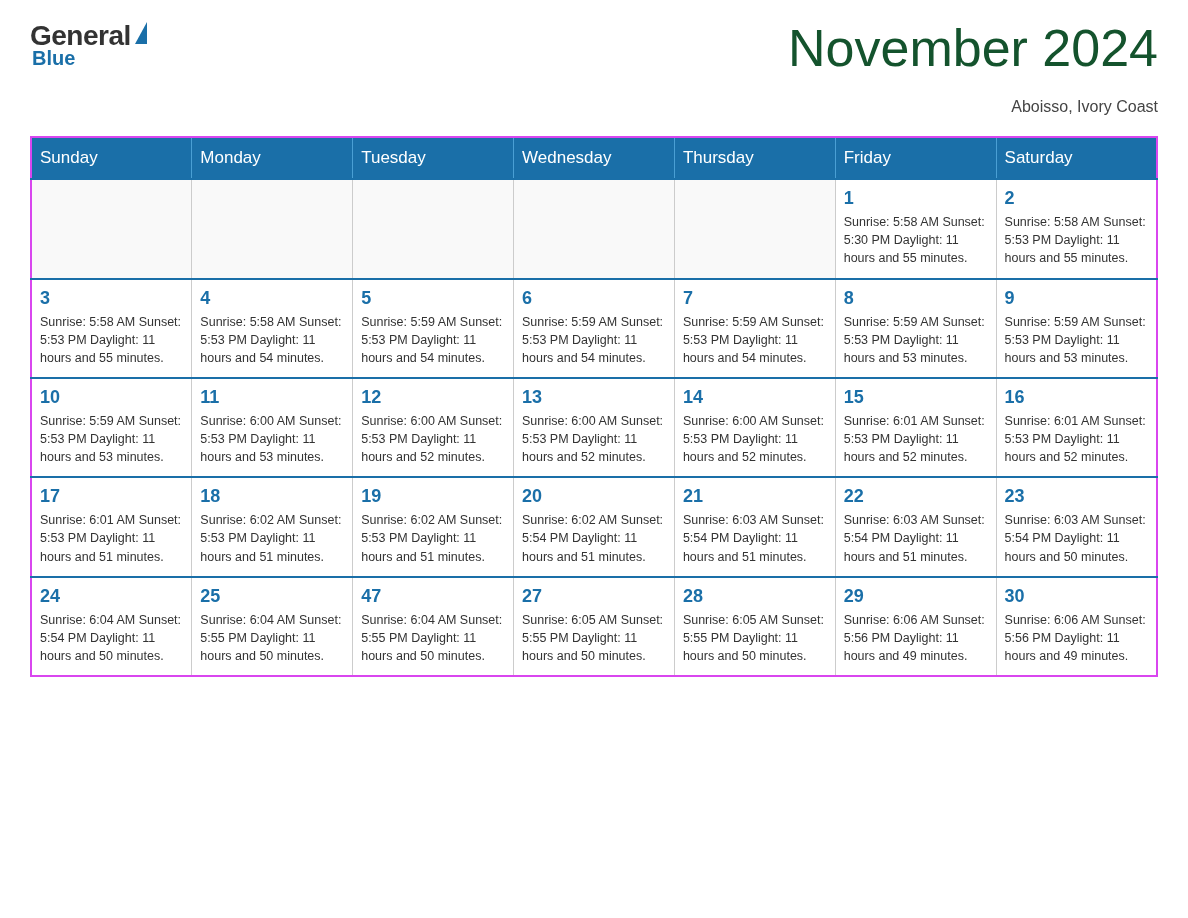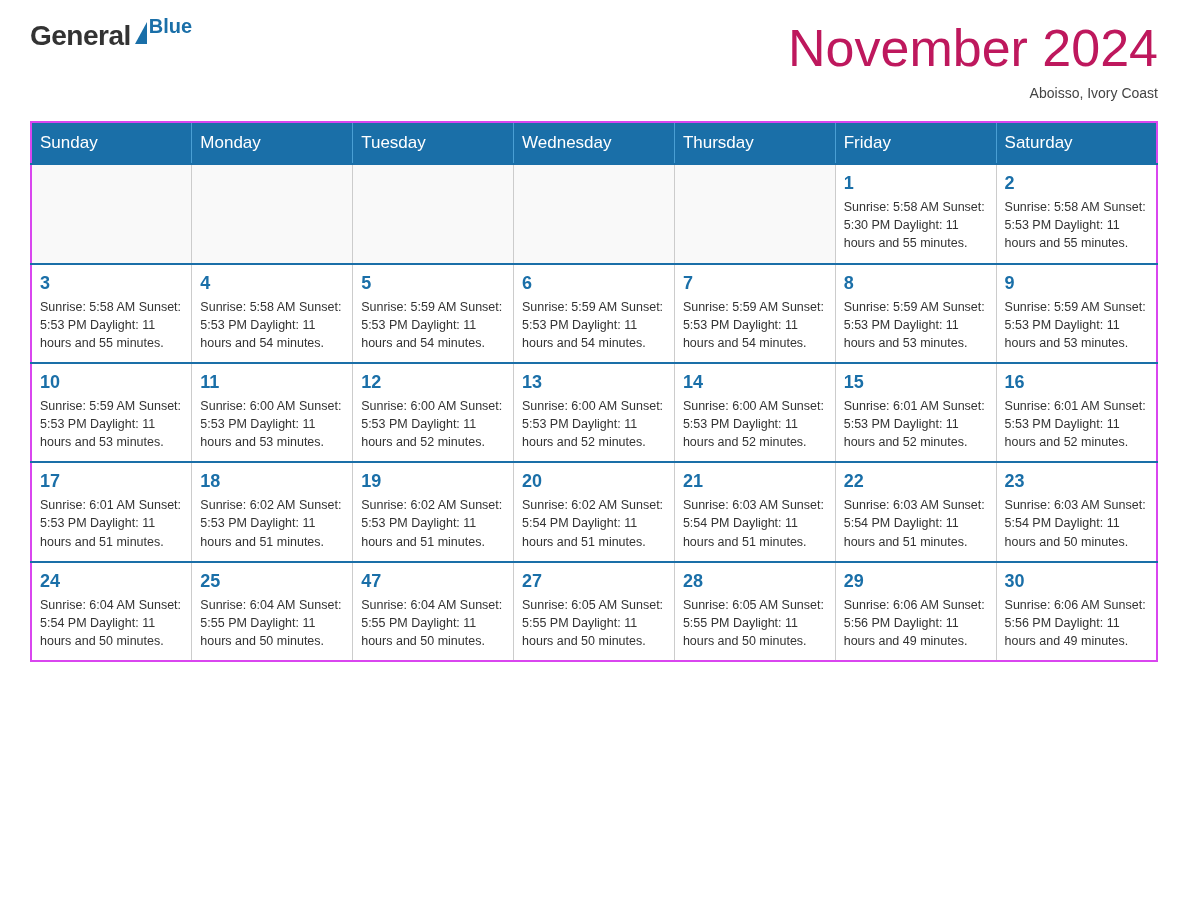--- a/index.html
+++ b/index.html
@@ -11,21 +11,21 @@
       padding: 20px 30px;
     }
     .header {
       display: flex;
       justify-content: space-between;
       align-items: flex-start;
       margin-bottom: 20px;
     }
     .logo {
       display: flex;
-      flex-direction: row;
+      flex-direction: column;
       align-items: flex-start;
     }
     .logo-top {
       display: flex;
       align-items: center;
     }
     .logo-general {
       font-size: 28px;
       font-weight: bold;
       color: #333;
@@ -45,27 +45,27 @@
       color: #1a6fa8;
       margin-top: -5px;
       padding-left: 2px;
     }
     .title-section {
       text-align: right;
     }
     .main-title {
       font-size: 52px;
       font-weight: normal;
-      color: #be185d;
+      color: #14532d;
       line-height: 1.1;
     }
     .subtitle {
-      font-size: 14px;
+      font-size: 16px;
       color: #444;
-      margin-top: 8px;
+      margin-top: 21px;
     }
     .calendar {
       width: 100%;
       border-collapse: collapse;
       border: 2px solid #d946ef;
     }
     .calendar thead tr th {
       background-color: #1a6fa8;
       color: #fff;
       padding: 10px 8px;

